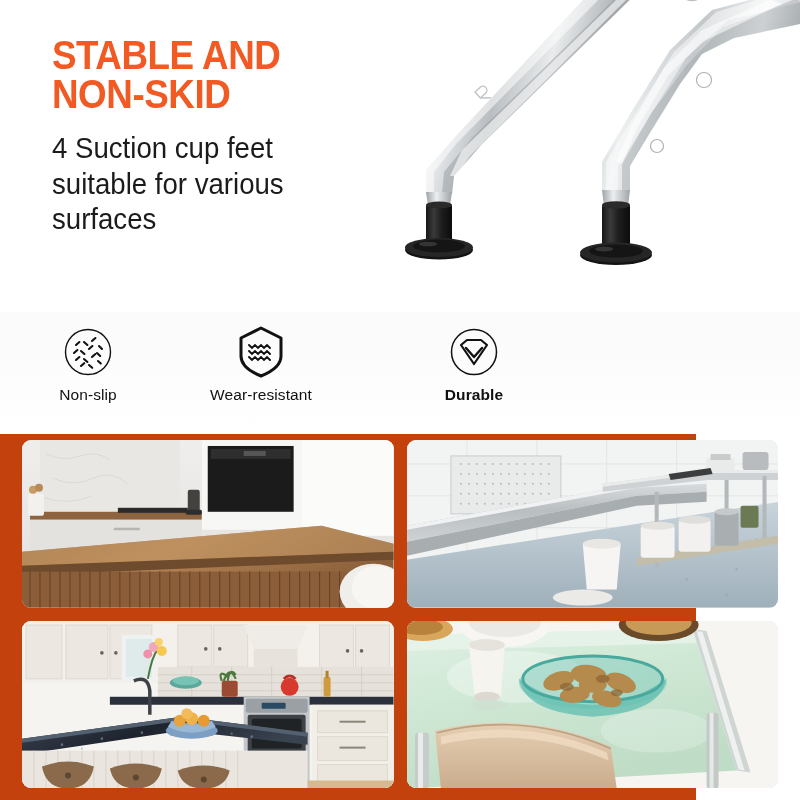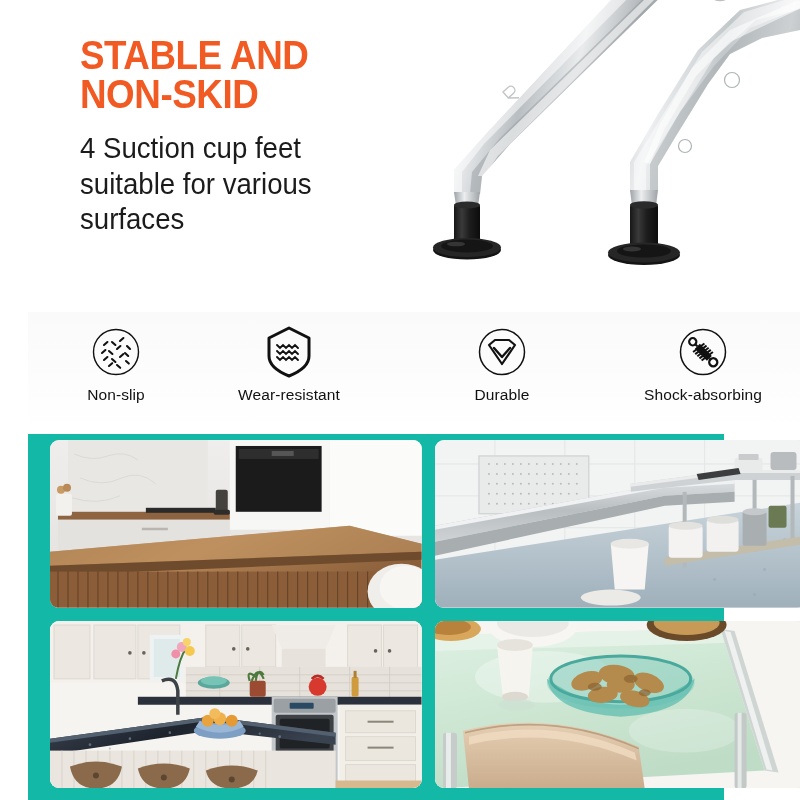--- a/index.html
+++ b/index.html
@@ -2,21 +2,21 @@
 <html><head>
 <meta charset="utf-8">
 <style>
   html,body{margin:0;padding:0;}
   body{
     width:800px;height:800px;overflow:hidden;
     background:#ffffff;
     font-family:"Liberation Sans", sans-serif;
     -webkit-font-smoothing:antialiased;
   }
-  .page{position:relative;width:696px;height:800px;background:#14b8a6;margin-left:28px;}
+  .page{position:relative;width:696px;height:800px;background:#c2410c;}
 
   
   .hero{position:absolute;left:0;top:0;width:800px;height:312px;background:#ffffff;overflow:hidden;}
 
   .copy{position:absolute;left:52px;top:36px;width:300px;}
   .headline{
     font-family:"Liberation Sans Narrow","Liberation Sans",sans-serif;
     font-weight:bold;font-size:40px;line-height:0.98;
     letter-spacing:-0.5px;color:#F15A22;margin:0;
     text-transform:uppercase;transform:scaleX(0.92);transform-origin:left top;
@@ -39,21 +39,21 @@
     padding-left:24px;
   }
   .feat{position:absolute;top:14px;text-align:center;}
   .feat .ico{height:52px;display:flex;align-items:center;justify-content:center;}
   .feat .lbl{
     margin-top:8px;font-size:15.5px;color:#111;letter-spacing:0.1px;
     white-space:nowrap;font-family:"Liberation Sans",sans-serif;
   }
   .f0{left:14px;width:148px;}
   .f1{left:185px;width:152px;}
-  .f2{left:400px;width:148px;}
+  .f2{left:400px;width:148px;font-weight:bold;}
   .f3{left:580px;width:190px;}
 
   
   .grid{
     position:absolute;left:22px;top:440px;width:756px;height:348px;
     display:grid;grid-template-columns:1fr 1fr;grid-template-rows:1fr 1fr;
     gap:13px;
   }
   .cell{position:relative;border-radius:9px;overflow:hidden;background:#ddd;}
   .cell svg{display:block;width:100%;height:100%;}
@@ -206,42 +206,20 @@
       <div class="ico">
         <svg width="50" height="50" viewBox="0 0 50 50" xmlns="http://www.w3.org/2000/svg">
           <circle cx="25" cy="25" r="22.5" fill="none" stroke="#111" stroke-width="1.5"></circle>
           <path d="M12 18 L18 13 L32 13 L38 18 L25 37 Z" fill="none" stroke="#111" stroke-width="2.2" stroke-linejoin="round"></path>
           <path d="M17 21 L25 30 L33 21" fill="none" stroke="#111" stroke-width="2.4" stroke-linecap="round" stroke-linejoin="round"></path>
         </svg>
       </div>
       <div class="lbl">Durable</div>
     </div>
 
-    <div class="feat f3">
-      <div class="ico">
-        <svg width="50" height="50" viewBox="0 0 50 50" xmlns="http://www.w3.org/2000/svg">
-          <circle cx="25" cy="25" r="22.5" fill="none" stroke="#111" stroke-width="1.5"></circle>
-          <g transform="rotate(-45 25 25)">
-            <circle cx="25" cy="10.5" r="3.6" fill="none" stroke="#111" stroke-width="2.2"></circle>
-            <path d="M25 14 L25 17" stroke="#111" stroke-width="2.2"></path>
-            <rect x="21.5" y="17" width="7" height="17" fill="#111"></rect>
-            <g stroke="#111" stroke-width="2" fill="none">
-              <path d="M18 18 L32 20"></path>
-                <path d="M18 21 L32 23"></path>
-              <path d="M18 24 L32 26"></path>
-                <path d="M18 27 L32 29"></path>
-              <path d="M18 30 L32 32"></path>
-            </g>
-            <path d="M25 34 L25 36" stroke="#111" stroke-width="2.2"></path>
-            <circle cx="25" cy="39.5" r="4" fill="none" stroke="#111" stroke-width="2.4"></circle>
-          </g>
-        </svg>
-      </div>
-      <div class="lbl">Shock-absorbing</div>
-    </div>
   </div>
 
   <div class="grid">
 
     <div class="cell">
       <svg viewBox="0 0 372 168" preserveAspectRatio="none" xmlns="http://www.w3.org/2000/svg">
         <defs>
           <linearGradient id="p1wall" x1="0" y1="0" x2="0" y2="1">
             <stop offset="0" stop-color="#efeeec"></stop>
               <stop offset="1" stop-color="#e2e0dd"></stop>

